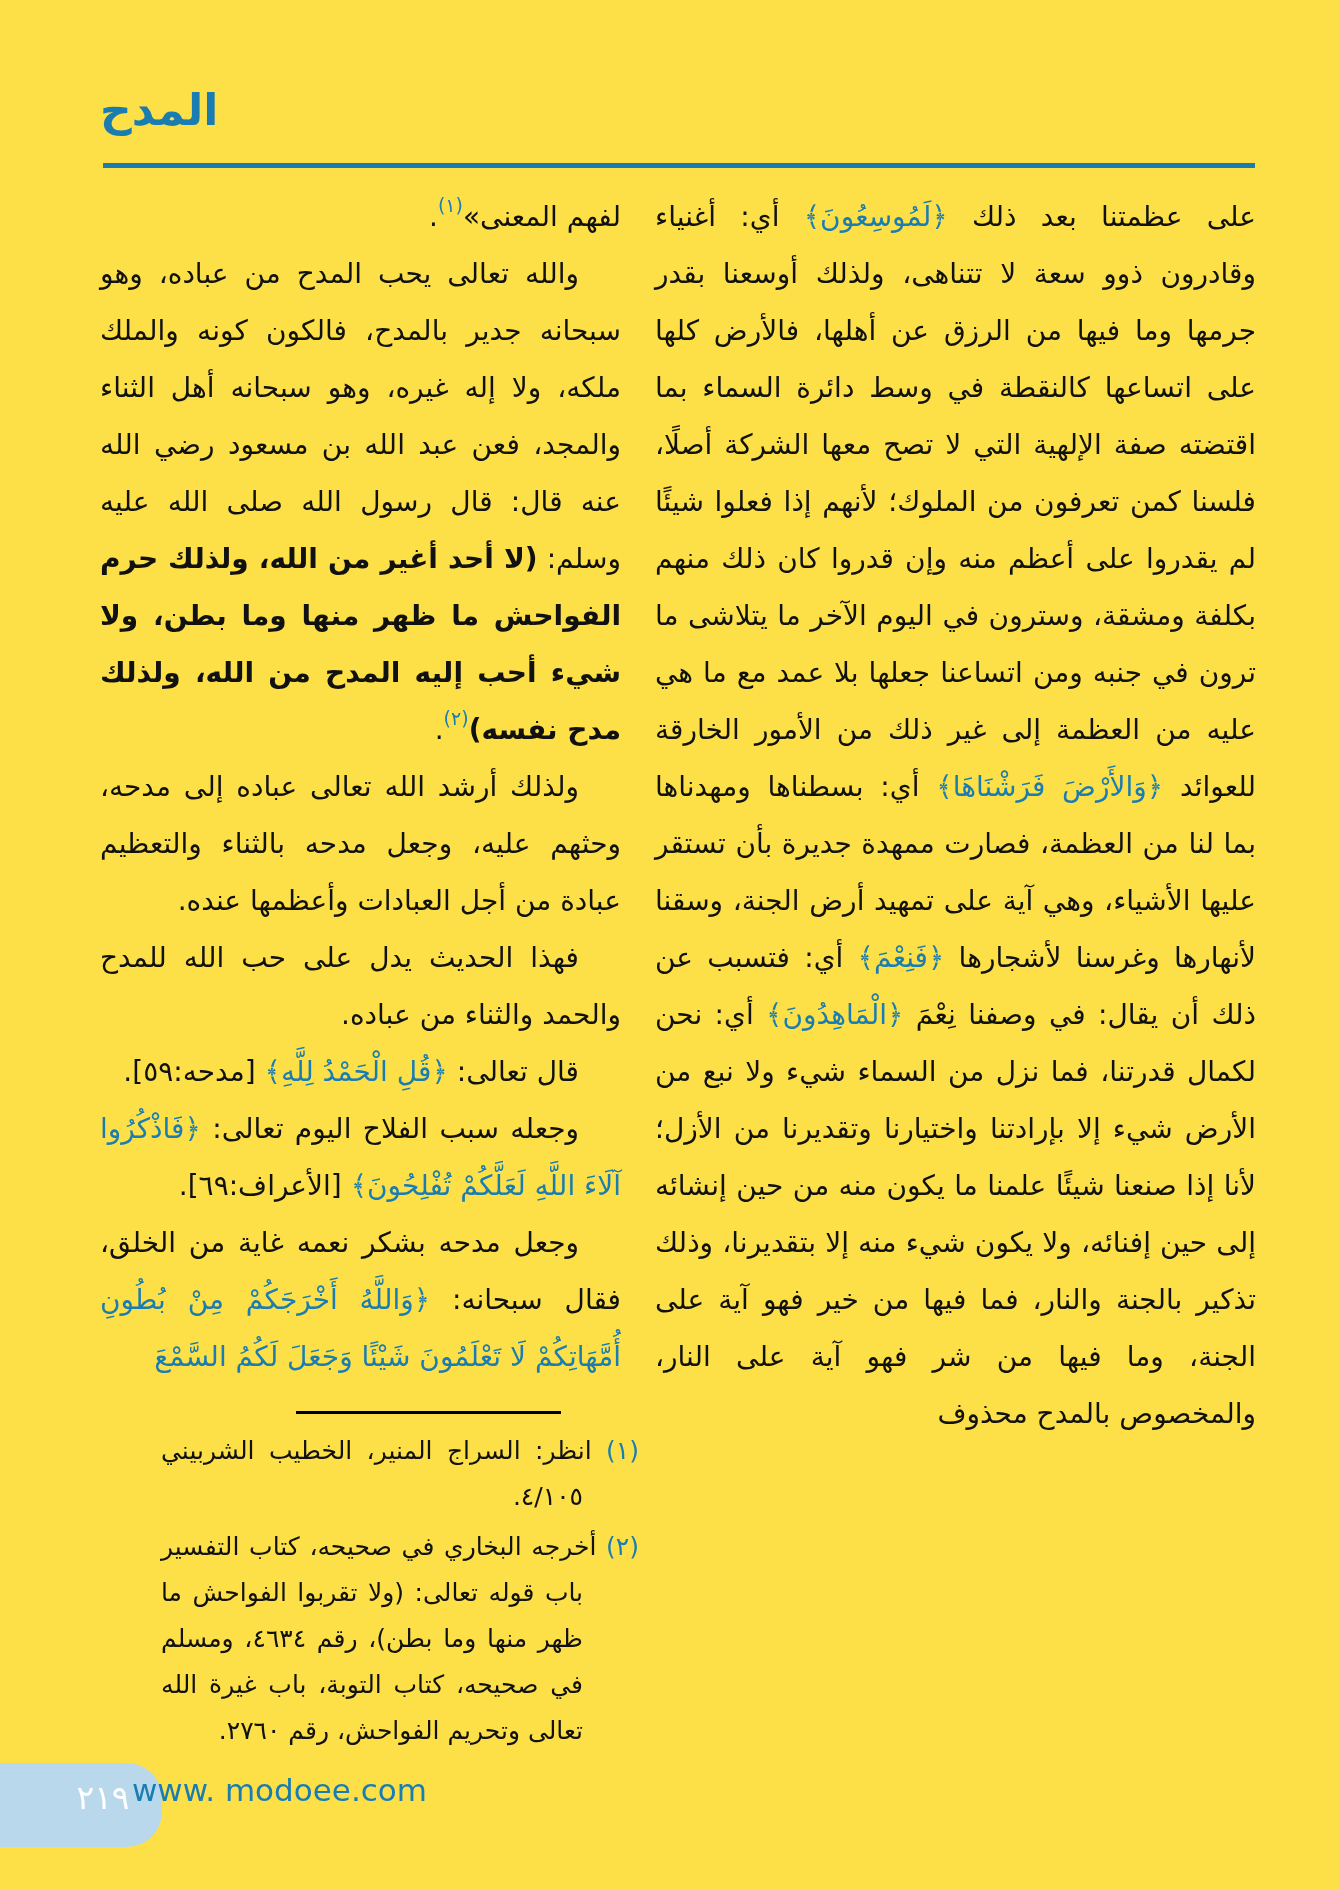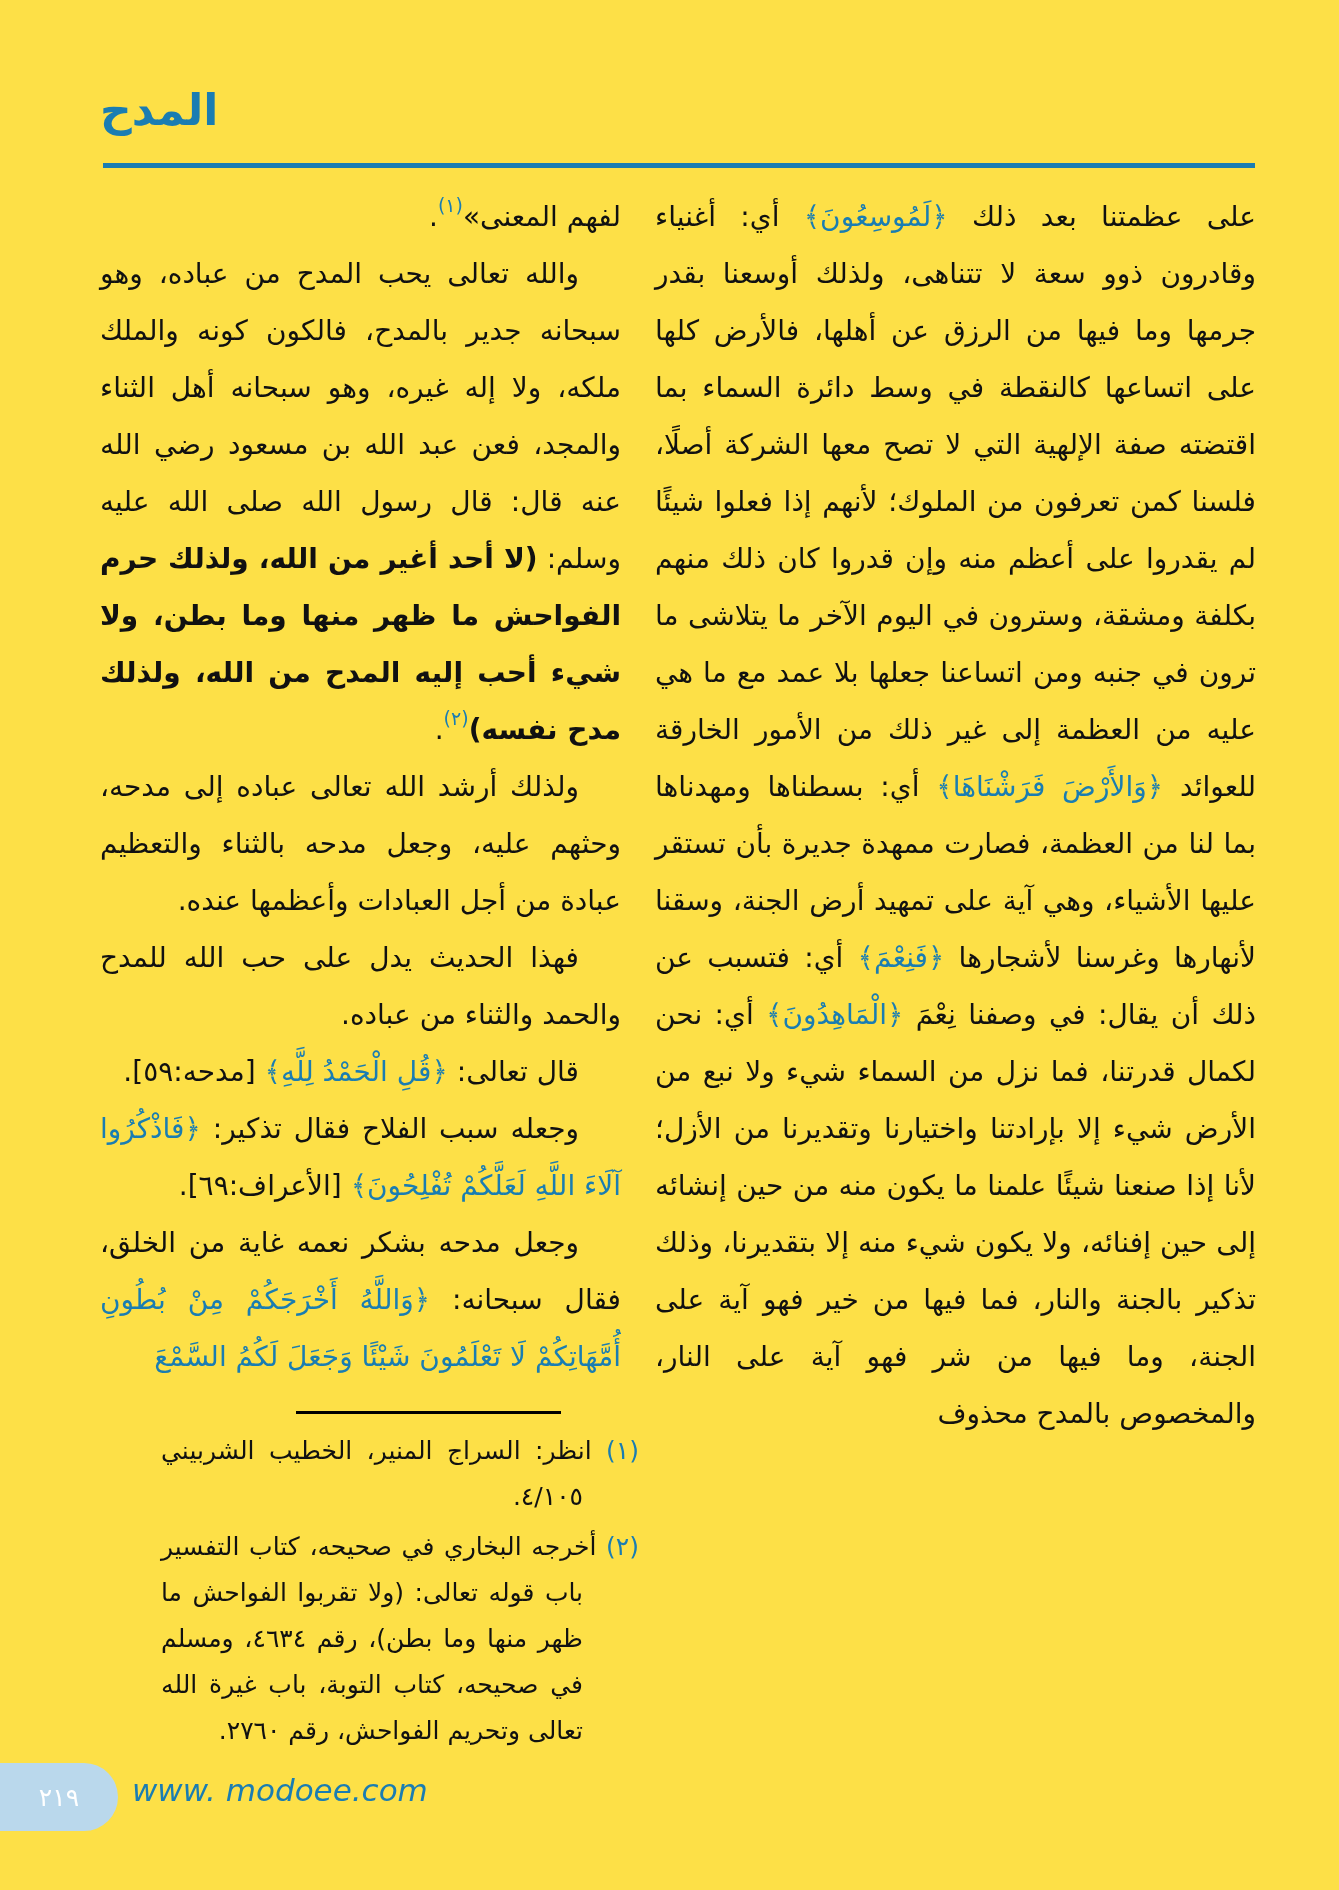--- a/index.html
+++ b/index.html
@@ -66,36 +66,36 @@
   }
   .footnote{
     margin:0 0 4px 0;
     padding-right:56px;
     text-indent:-56px;
   }
   .fn-marker{ color:var(--accent); }
   .page-badge{
     position:absolute;
     left:0;top:1763px;
-    width:118px;height:68px;
+    width:118px;height:84px;
     background:var(--badge);
     border-radius:0 35px 35px 0;
     text-align:center;
     line-height:70px;
-    font-size:25px;
+    font-size:33px;
     color:#ffffff;
     letter-spacing:6px;
+    padding-left:44px;
   }
   .site-url{
     position:absolute;
     left:132px;top:1772px;
     direction:ltr;
     font-size:31px;
     color:var(--accent);
-    font-style:italic;
   }
 </style>
 </head>
 <body>
 
 <div class="page" style="--accent: #1A7DB2; --badge: #BAD8EC;">
 
   <h1 class="chapter-title">المدح</h1>
 
   <div class="header-rule"></div>
@@ -104,21 +104,21 @@
       <p class="para"><span class="seg-text">على عظمتنا بعد ذلك </span><span class="seg-quran">﴿لَمُوسِعُونَ﴾</span><span class="seg-text"> أي: أغنياء وقادرون ذوو سعة لا تتناهى، ولذلك أوسعنا بقدر جرمها وما فيها من الرزق عن أهلها، فالأرض كلها على اتساعها كالنقطة في وسط دائرة السماء بما اقتضته صفة الإلهية التي لا تصح معها الشركة أصلًا، فلسنا كمن تعرفون من الملوك؛ لأنهم إذا فعلوا شيئًا لم يقدروا على أعظم منه وإن قدروا كان ذلك منهم بكلفة ومشقة، وسترون في اليوم الآخر ما يتلاشى ما ترون في جنبه ومن اتساعنا جعلها بلا عمد مع ما هي عليه من العظمة إلى غير ذلك من الأمور الخارقة للعوائد </span><span class="seg-quran">﴿وَالأَرْضَ فَرَشْنَاهَا﴾</span><span class="seg-text"> أي: بسطناها ومهدناها بما لنا من العظمة، فصارت ممهدة جديرة بأن تستقر عليها الأشياء، وهي آية على تمهيد أرض الجنة، وسقنا لأنهارها وغرسنا لأشجارها </span><span class="seg-quran">﴿فَنِعْمَ﴾</span><span class="seg-text"> أي: فتسبب عن ذلك أن يقال: في وصفنا نِعْمَ </span><span class="seg-quran">﴿الْمَاهِدُونَ﴾</span><span class="seg-text"> أي: نحن لكمال قدرتنا، فما نزل من السماء شيء ولا نبع من الأرض شيء إلا بإرادتنا واختيارنا وتقديرنا من الأزل؛ لأنا إذا صنعنا شيئًا علمنا ما يكون منه من حين إنشائه إلى حين إفنائه، ولا يكون شيء منه إلا بتقديرنا، وذلك تذكير بالجنة والنار، فما فيها من خير فهو آية على الجنة، وما فيها من شر فهو آية على النار، والمخصوص بالمدح محذوف</span></p>
     </section>
 
   <section class="col col-left" id="col-left">
     <div id="left-paragraphs">
         <p class="para"><span class="seg-text">لفهم المعنى»</span><sup class="seg-fnref">(١)</sup><span class="seg-text">.</span></p>
         <p class="para indent"><span class="seg-text">والله تعالى يحب المدح من عباده، وهو سبحانه جدير بالمدح، فالكون كونه والملك ملكه، ولا إله غيره، وهو سبحانه أهل الثناء والمجد، فعن عبد الله بن مسعود رضي الله عنه قال: قال رسول الله صلى الله عليه وسلم: </span><span class="seg-bold">(لا أحد أغير من الله، ولذلك حرم الفواحش ما ظهر منها وما بطن، ولا شيء أحب إليه المدح من الله، ولذلك مدح نفسه)</span><sup class="seg-fnref">(٢)</sup><span class="seg-text">.</span></p>
         <p class="para indent"><span class="seg-text">ولذلك أرشد الله تعالى عباده إلى مدحه، وحثهم عليه، وجعل مدحه بالثناء والتعظيم عبادة من أجل العبادات وأعظمها عنده.</span></p>
         <p class="para indent"><span class="seg-text">فهذا الحديث يدل على حب الله للمدح والحمد والثناء من عباده.</span></p>
         <p class="para indent"><span class="seg-text">قال تعالى: </span><span class="seg-quran">﴿قُلِ الْحَمْدُ لِلَّهِ﴾</span><span class="seg-ref"> [مدحه:٥٩]</span><span class="seg-text">.</span></p>
-        <p class="para indent"><span class="seg-text">وجعله سبب الفلاح فقال تذكير: </span><span class="seg-quran">﴿فَاذْكُرُوا آلَاءَ اللَّهِ لَعَلَّكُمْ تُفْلِحُونَ﴾</span><span class="seg-ref"> [الأعراف:٦٩]</span><span class="seg-text">.</span></p>
+        <p class="para indent"><span class="seg-text">وجعله سبب الفلاح اليوم تعالى: </span><span class="seg-quran">﴿فَاذْكُرُوا آلَاءَ اللَّهِ لَعَلَّكُمْ تُفْلِحُونَ﴾</span><span class="seg-ref"> [الأعراف:٦٩]</span><span class="seg-text">.</span></p>
         <p class="para indent"><span class="seg-text">وجعل مدحه بشكر نعمه غاية من الخلق، فقال سبحانه: </span><span class="seg-quran">﴿وَاللَّهُ أَخْرَجَكُمْ مِنْ بُطُونِ أُمَّهَاتِكُمْ لَا تَعْلَمُونَ شَيْئًا وَجَعَلَ لَكُمُ السَّمْعَ</span></p>
       </div>
     <div class="fn-divider"></div>
     <div class="footnotes" id="footnotes">
         <div class="footnote"><span class="fn-marker">(١) </span><span>انظر: السراج المنير، الخطيب الشربيني ٤/١٠٥.</span></div>
         <div class="footnote"><span class="fn-marker">(٢) </span><span>أخرجه البخاري في صحيحه، كتاب التفسير باب قوله تعالى: (ولا تقربوا الفواحش ما ظهر منها وما بطن)، رقم ٤٦٣٤، ومسلم في صحيحه، كتاب التوبة، باب غيرة الله تعالى وتحريم الفواحش، رقم ٢٧٦٠.</span></div>
       </div>
   </section>
 
   <div class="page-badge">

